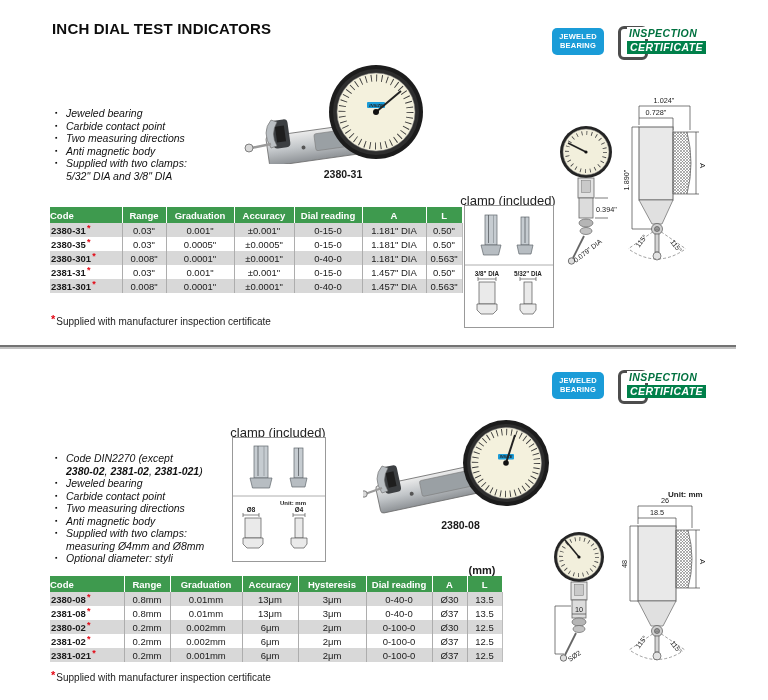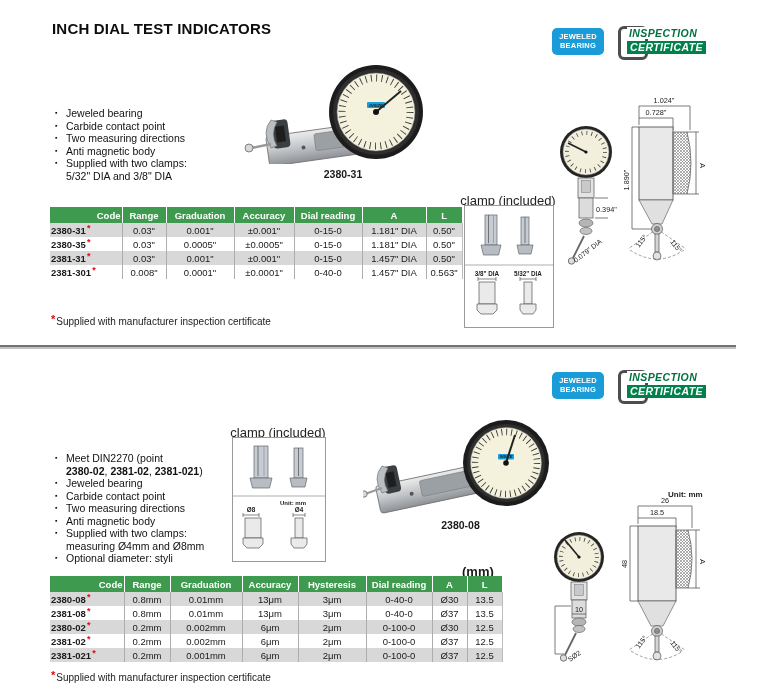--- a/index.html
+++ b/index.html
@@ -17,44 +17,44 @@
      font-size:7.5px;font-weight:bold;line-height:9px;letter-spacing:.2px;}
   .badge-cert{position:relative;width:108px;height:32px;}
   .badge-cert .bracket{position:absolute;left:0;top:1px;width:24px;height:28px;
      border:3px solid #4d4d4d;border-radius:6px;}
   .badge-cert .l1{position:absolute;left:9px;top:2px;font-style:italic;font-weight:bold;
      font-size:10.5px;color:#00713f;background:#fff;padding:0 2px;letter-spacing:.4px;white-space:nowrap;}
   .badge-cert .l2{position:absolute;left:9px;top:16px;font-style:italic;font-weight:bold;
      font-size:10.5px;color:#fff;background:var(--certgreen);padding:0 3px 1px;letter-spacing:.4px;white-space:nowrap;}
   
   .bullets{font-size:10.5px;line-height:12.5px;color:#111;}
-  .bullet-line{display:flex;}
+  .bullet-line{display:flex;font-style:italic;}
   .bullet-line .marker{width:11px;font-size:7px;flex:0 0 11px;}
   .bullet-line.cont{padding-left:11px;}
   .bullets b{font-weight:bold;}
   
   .plabel{font-weight:bold;font-size:10.5px;text-align:center;}
   .caption{font-size:13px;color:#222;text-align:center;white-space:nowrap;}
   .clampbox{border:1px solid #999;background:#fff;}
   
   table.spec{border-collapse:collapse;table-layout:fixed;}
   table.spec th{background:var(--green);color:#fff;font-size:9.5px;font-weight:bold;
      padding:2.5px 1px;text-align:center;border-left:1.5px solid #fff;}
-  table.spec th:first-child{border-left:none;text-align:right;padding-left:6px;}
+  table.spec th:first-child{border-left:none;text-align:left;padding-left:0;}
   table.spec td{font-size:9.5px;padding:1.5px 1px;text-align:center;color:#1a1a1a;
      border-left:1px solid #adadad;}
   table.spec td:first-child{border-left:none;}
   table.spec td:last-child,table.spec th:last-child{border-right:1px solid #bcbcbc;}
   table.spec th:last-child{border-right:none;}
   table.spec tbody tr:nth-child(odd){background:#d8d8d8;}
   table.spec td.code{text-align:left;font-weight:bold;}
   .star{color:var(--red);font-weight:bold;font-size:9px;position:relative;top:-3px;margin-left:1px;}
   .footnote{font-size:10px;color:#222;}
   .footnote .star{font-size:11px;top:-2px;margin-right:1px;}
-  .unitnote{font-size:13px;font-weight:bold;text-align:left;}
+  .unitnote{font-size:11px;font-weight:bold;text-align:center;}
   .divider{left:0;width:768px;height:4px;background:linear-gradient(#737373 0,#737373 55%,#c2c2c2 55%,#c2c2c2 100%);}
   svg text{font-family:"Liberation Sans",sans-serif;fill:#222;}
 </style>
 </head>
 <body>
 
 <div class="page">
 
   <div class="abs sec-title" style="left:52px;top:20px">INCH DIAL TEST INDICATORS</div>
 
@@ -252,20 +252,29 @@
         <tr>
           <td class="code">2380-35<span class="star">*</span></td>
           <td>0.03"</td>
           <td>0.0005"</td>
           <td>±0.0005"</td>
           <td>0-15-0</td>
           <td>1.181" DIA</td>
           <td>0.50"</td>
         </tr>
         <tr>
+          <td class="code">2380-301<span class="star">*</span></td>
+          <td>0.008"</td>
+          <td>0.0001"</td>
+          <td>±0.0001"</td>
+          <td>0-40-0</td>
+          <td>1.181" DIA</td>
+          <td>0.563"</td>
+        </tr>
+        <tr>
           <td class="code">2381-31<span class="star">*</span></td>
           <td>0.03"</td>
           <td>0.001"</td>
           <td>±0.001"</td>
           <td>0-15-0</td>
           <td>1.457" DIA</td>
           <td>0.50"</td>
         </tr>
         <tr>
           <td class="code">2381-301<span class="star">*</span></td>
@@ -294,21 +303,21 @@
     <div class="badge-cert">
       <span class="bracket"></span>
       <span class="l1">INSPECTION</span>
       <span class="l2">CERTIFICATE</span>
     </div>
   </div>
 
   <div class="abs bullets" style="left:55px;top:452px;width:220px">
       <div class="bullet-line">
         <span class="marker">▪</span>
-        <span>Meet DIN2270 (point</span>
+        <span>Code DIN2270 (except</span>
       </div>
       <div class="bullet-line cont">
         <span><b>2380-02</b>, <b>2381-02</b>, <b>2381-021</b>)</span>
       </div>
       <div class="bullet-line">
         <span class="marker">▪</span>
         <span>Jeweled bearing</span>
       </div>
       <div class="bullet-line">
         <span class="marker">▪</span>

